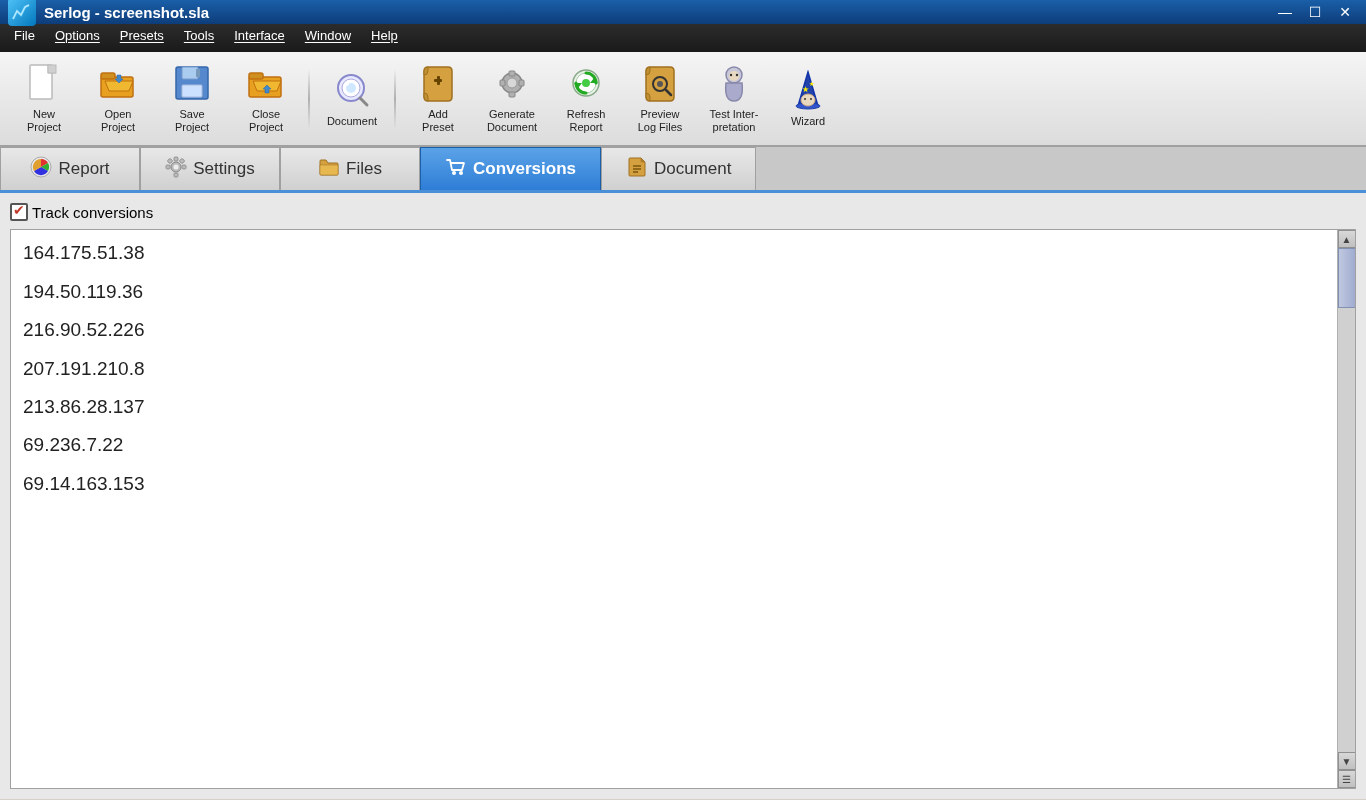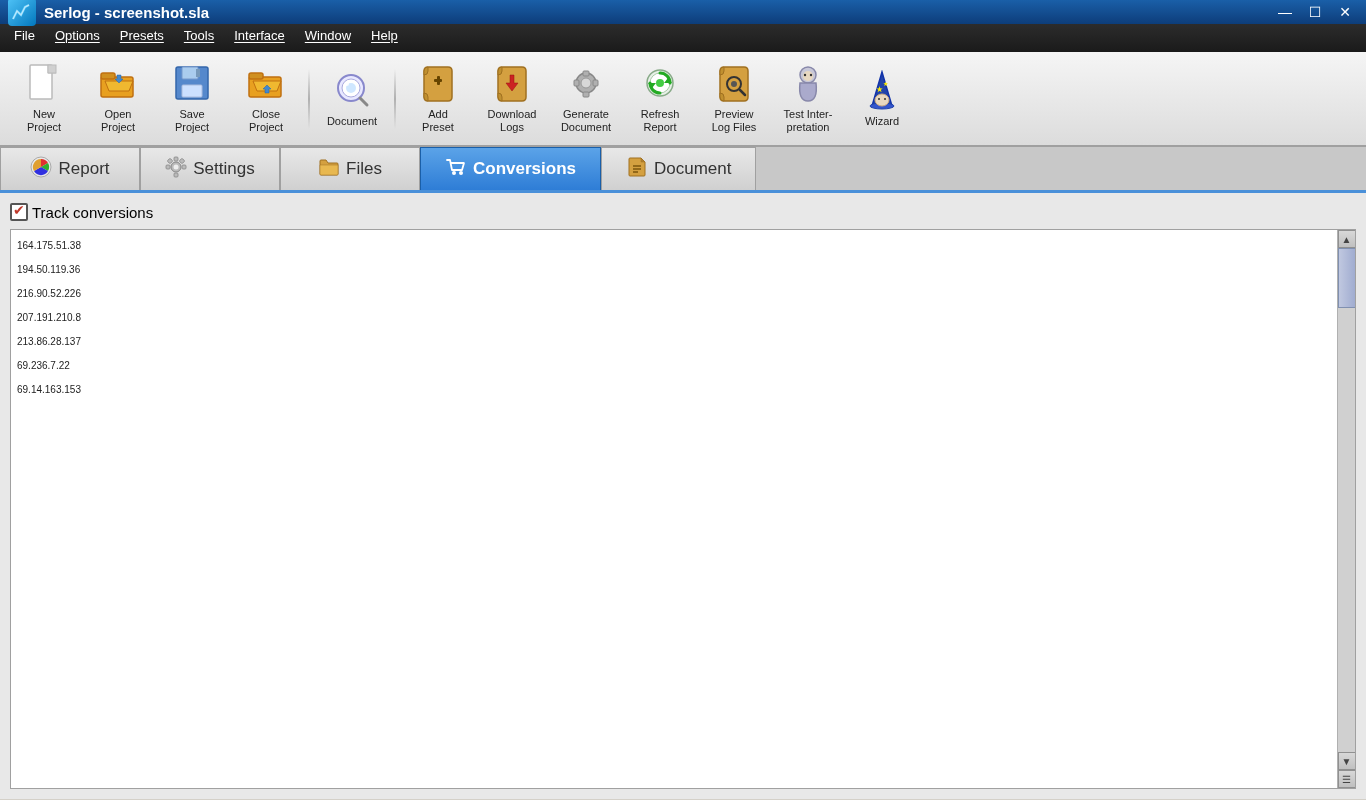--- a/index.html
+++ b/index.html
@@ -202,22 +202,22 @@
       position: relative;
       overflow: hidden;
     }
     .ip-list {
       flex: 1;
       overflow-y: auto;
       padding: 4px 0;
     }
     .ip-list::-webkit-scrollbar { display: none; }
     .ip-item {
-      padding: 4px 6px;
-      font-size: 10px;
+      padding: 4px 12px;
+      font-size: 19px;
       color: #222;
       border-bottom: none;
       line-height: 1.6;
     }
 
     
     .custom-scrollbar {
       width: 18px;
       background: #e0e0e0;
       border-left: 1px solid #b0b0b0;
@@ -375,32 +375,20 @@
         <path d="M8,4 Q4,4 4,8 L4,12 Q8,12 8,8 Z" fill="#c09030" stroke="#a07020" stroke-width="1"></path>
         <path d="M8,38 Q4,38 4,34 L4,30 Q8,30 8,34 Z" fill="#c09030" stroke="#a07020" stroke-width="1"></path>
 
         <rect x="14" y="16" width="8" height="3" rx="1" fill="#664400"></rect>
         <rect x="17" y="13" width="3" height="9" rx="1" fill="#664400"></rect>
       </svg>
     </div>
     <div class="toolbar-btn-label">Add<br>Preset</div>
   </div>
 
-  <div class="toolbar-btn">
-    <div class="toolbar-btn-icon">
-      <svg width="36" height="42" viewBox="0 0 36 42">
-        <path d="M8,4 Q4,4 4,8 L4,34 Q4,38 8,38 L28,38 Q32,38 32,34 L32,8 Q32,4 28,4 Z" fill="#d4a040" stroke="#a07020" stroke-width="1.5"></path>
-        <path d="M8,4 Q4,4 4,8 L4,12 Q8,12 8,8 Z" fill="#c09030" stroke="#a07020" stroke-width="1"></path>
-        <path d="M8,38 Q4,38 4,34 L4,30 Q8,30 8,34 Z" fill="#c09030" stroke="#a07020" stroke-width="1"></path>
-
-        <polygon points="18,28 12,20 16,20 16,12 20,12 20,20 24,20" fill="#cc2222" stroke="#991111" stroke-width="0.5"></polygon>
-      </svg>
-    </div>
-    <div class="toolbar-btn-label">Download<br>Logs</div>
-  </div>
 
   <div class="toolbar-btn">
     <div class="toolbar-btn-icon">
       <svg width="36" height="42" viewBox="0 0 36 42">
 
         <circle cx="18" cy="20" r="10" fill="#b0b0b0" stroke="#888" stroke-width="1.5"></circle>
         <circle cx="18" cy="20" r="5" fill="#d8d8d8" stroke="#999" stroke-width="1"></circle>
         <rect x="15" y="8" width="6" height="5" rx="1" fill="#b0b0b0" stroke="#888"></rect>
         <rect x="15" y="29" width="6" height="5" rx="1" fill="#b0b0b0" stroke="#888"></rect>
         <rect x="6" y="17" width="5" height="6" rx="1" fill="#b0b0b0" stroke="#888"></rect>

